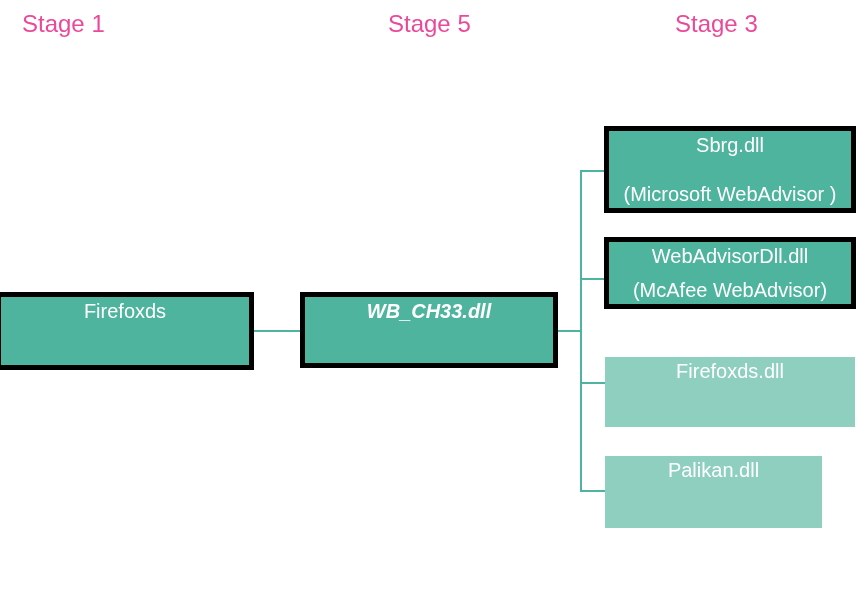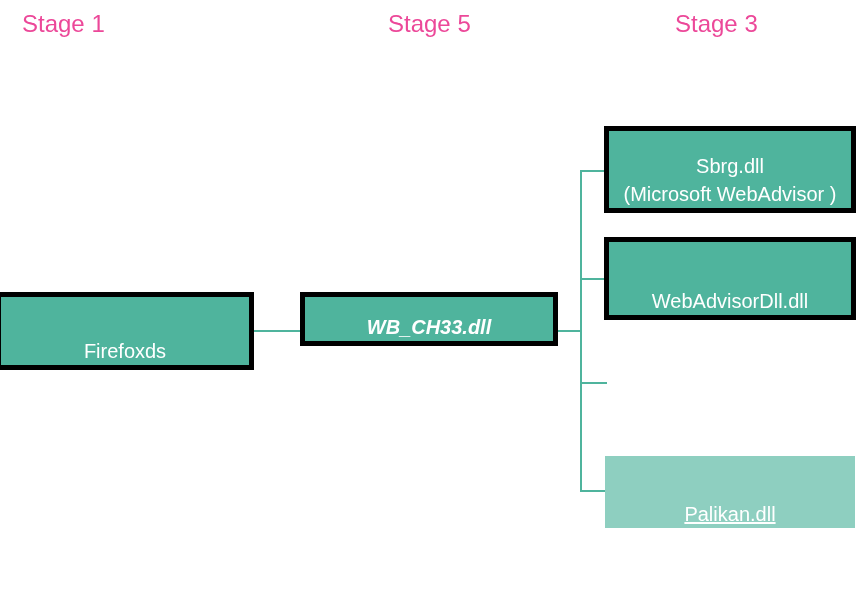--- a/index.html
+++ b/index.html
@@ -32,21 +32,21 @@
   #stage-label-2 { left: 388px; top: 12px; }
   #stage-label-3 { left: 675px; top: 12px; }
 
   
   .node {
     position: absolute;
     box-sizing: border-box;
     display: flex;
     flex-direction: column;
     align-items: center;
-    justify-content: flex-end;
+    justify-content: space-between;
     color: #ffffff;
     text-align: center;
   }
   .node .node-line {
     display: block;
     font-size: 20px;
     line-height: 28px;
     white-space: nowrap;
   }
   .node.dark {
@@ -67,47 +67,46 @@
     left: -4px;
     top: 292px;
     width: 258px;
     height: 78px;
   }
   
   #node-wb-ch33 {
     left: 300px;
     top: 292px;
     width: 258px;
-    height: 54px;
+    height: 76px;
   }
   
   #node-sbrg {
     left: 604px;
     top: 126px;
     width: 252px;
     height: 87px;
   }
   #node-webadvisor {
     left: 604px;
     top: 237px;
     width: 252px;
-    height: 83px;
+    height: 72px;
   }
   #node-firefoxds {
     left: 605px;
     top: 357px;
     width: 250px;
     height: 70px;
   }
   #node-palikan {
     left: 605px;
     top: 456px;
-    width: 250px;
+    width: 217px;
     height: 72px;
-    text-decoration: underline;
   }
 
   
   .conn {
     position: absolute;
     background: #4fb49d;
   }
   .conn.h { height: 2px; }
   .conn.v { width: 2px; }
 
@@ -148,20 +147,24 @@
     <span class="node-line">WB_CH33.dll</span>
   </div>
 
   <div class="node dark" id="node-sbrg">
     <span class="node-line">Sbrg.dll</span>
     <span class="node-line">(Microsoft WebAdvisor )</span>
   </div>
 
   <div class="node dark" id="node-webadvisor">
     <span class="node-line">WebAdvisorDll.dll</span>
+    <span class="node-line">(McAfee WebAdvisor)</span>
   </div>
 
+  <div class="node light" id="node-firefoxds">
+    <span class="node-line">Firefoxds.dll</span>
+  </div>
 
   <div class="node light" id="node-palikan">
     <span class="node-line">Palikan.dll</span>
   </div>
 
 </div>
 
 </body></html>

